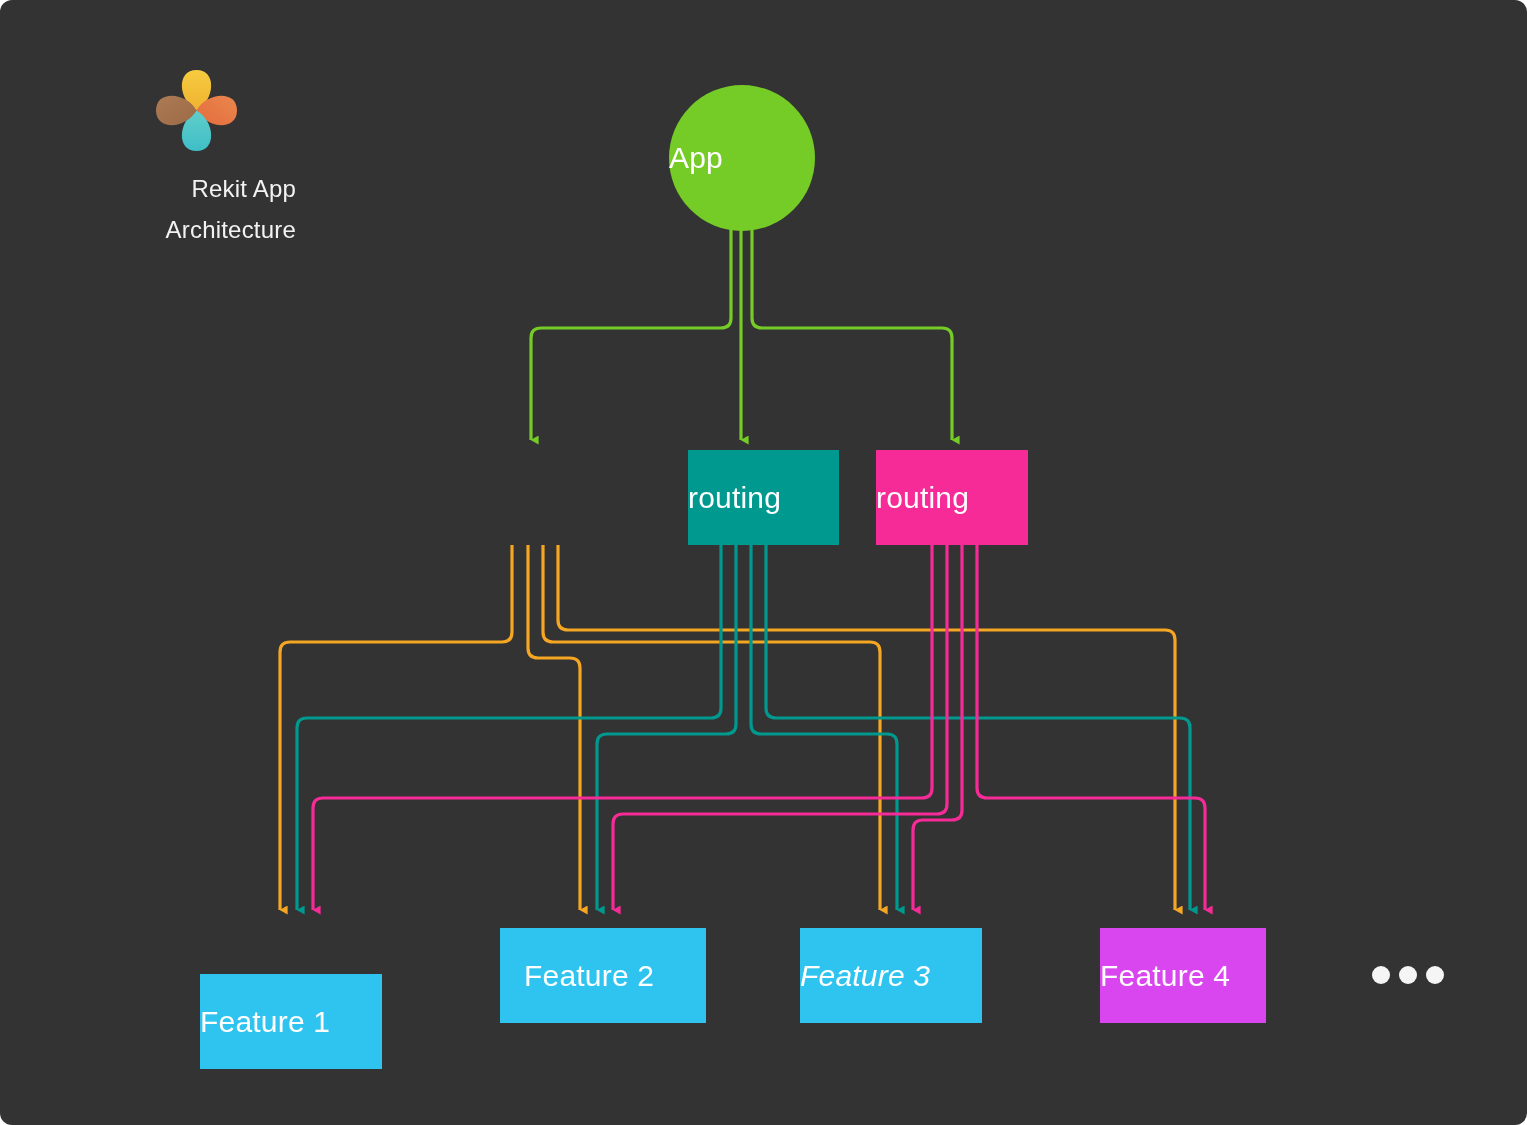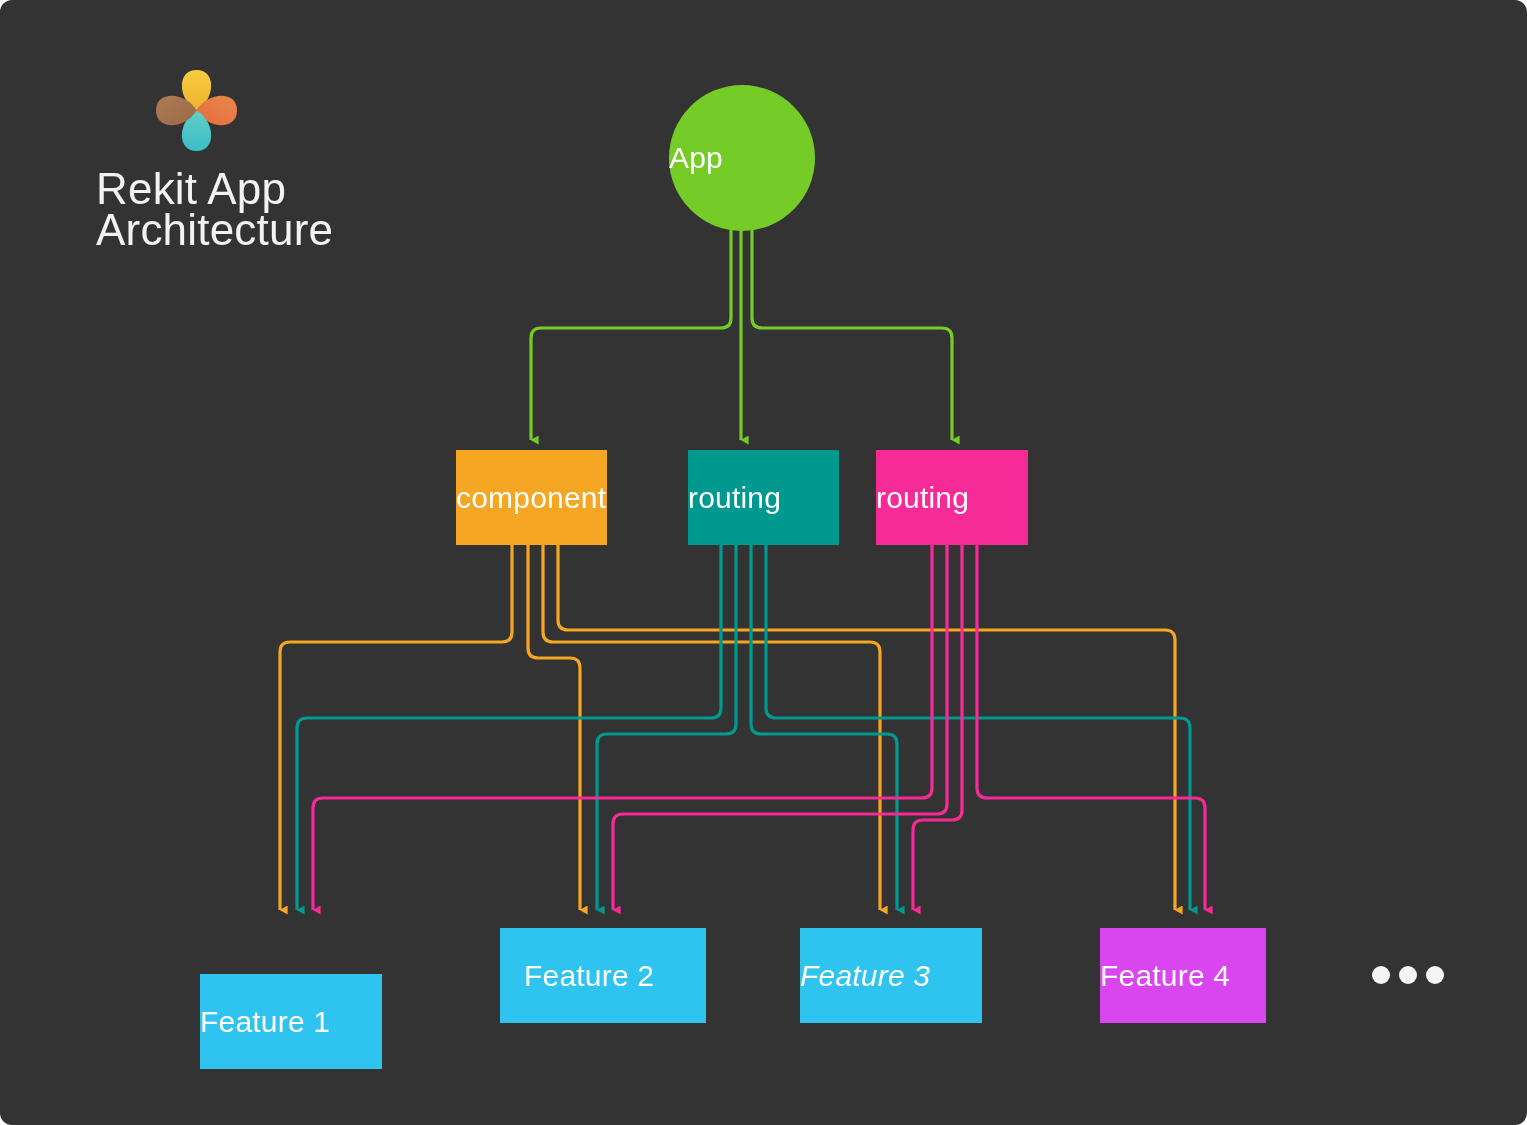--- a/index.html
+++ b/index.html
@@ -1,22 +1,22 @@
 <!DOCTYPE html>
 <html><head>
 <meta charset="utf-8">
 <style>
   html,body{margin:0;padding:0;background:#fff;}
   body{width:1527px;height:1125px;font-family:"Liberation Sans",sans-serif;}
   #stage{position:relative;width:1527px;height:1125px;background:#333333;border-radius:12px;overflow:hidden;}
   #wires{position:absolute;left:0;top:0;width:1527px;height:1125px;}
   .logo-wrap{position:absolute;left:96px;top:58px;width:200px;height:185px;}
   .logo-mark{position:absolute;left:48px;top:0px;width:105px;height:105px;}
-  .logo-title{position:absolute;left:0;top:110px;width:200px;text-align:left;color:#f2f2f2;
-      font-size:44px;line-height:41px;font-weight:400;letter-spacing:.2px;white-space:pre-line;}
+  .logo-title{position:absolute;left:0;top:110px;width:200px;text-align:right;color:#f2f2f2;
+      font-size:24px;line-height:41px;font-weight:400;letter-spacing:.2px;white-space:pre-line;}
   .node{position:absolute;display:flex;align-items:center;
       color:#ffffff;font-size:30px;font-weight:400;letter-spacing:.2px;}
   .node.circle{border-radius:50%;}
   .node span{white-space:nowrap;}
   .dots{position:absolute;left:1372px;top:966px;width:80px;height:20px;}
   .dot{position:absolute;top:0;width:18px;height:18px;border-radius:50%;background:#f5f5f5;}
   .dot.d1{left:0}.dot.d2{left:27px}.dot.d3{left:54px}
 </style>
 </head>
 <body>
@@ -111,23 +111,20 @@
       </g>
     </svg>
     <div class="logo-title">Rekit App
 Architecture</div>
   </div>
 
   <div class="node circle" id="node-app" style="left: 669px; top: 85px; width: 146px; height: 146px; background: rgb(118, 204, 38);">
     <span>App</span>
   </div>
 
-  <div class="node" id="node-component" style="left: 456px; top: 450px; width: 151px; height: 95px; background: rgb(245, 166, 35);">
-    <span>component</span>
-  </div>
   <div class="node" id="node-routing" style="left: 665px; top: 450px; width: 151px; height: 95px; background: rgb(0, 153, 143); margin-left: 23px;">
     <span>routing</span>
   </div>
   <div class="node" id="node-reducer" style="left: 876px; top: 450px; width: 152px; height: 95px; background: rgb(247, 43, 151);">
     <span>routing</span>
   </div>
 
   <div class="node" id="node-feature-1" style="left: 200px; top: 928px; width: 182px; height: 95px; background: rgb(46, 196, 239); margin-top: 46px;">
     <span>Feature 1</span>
   </div>

